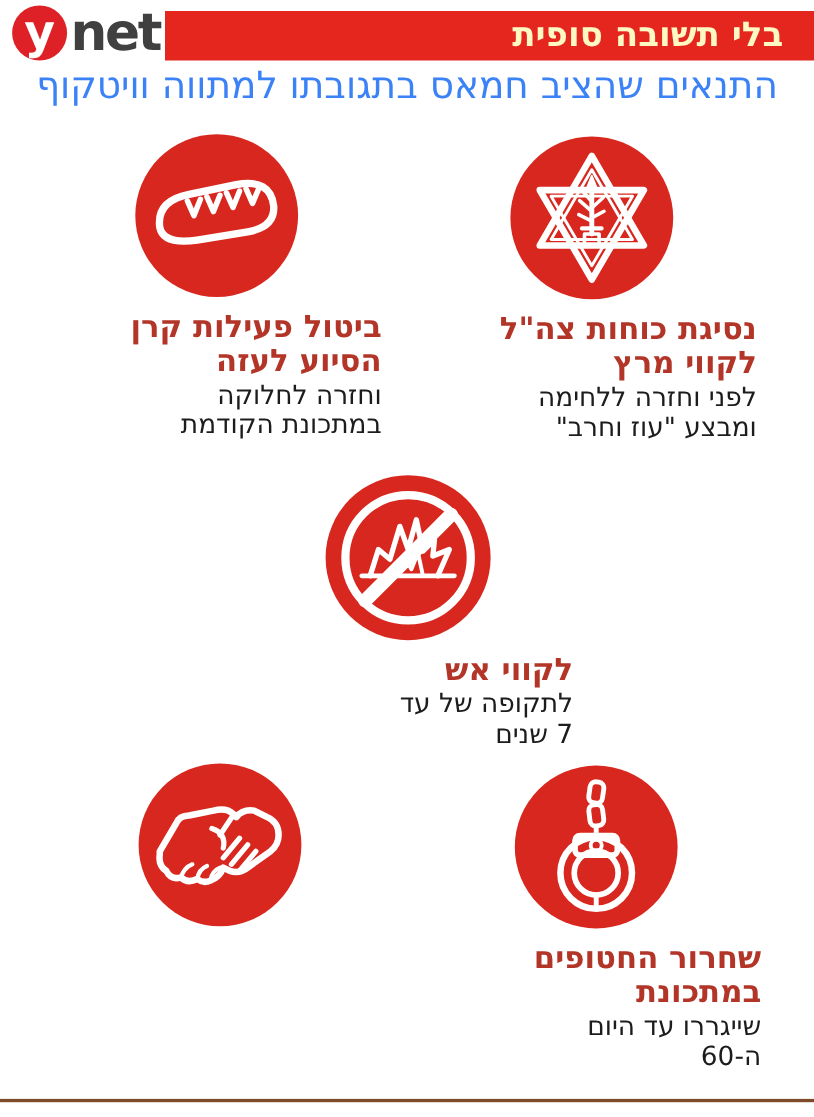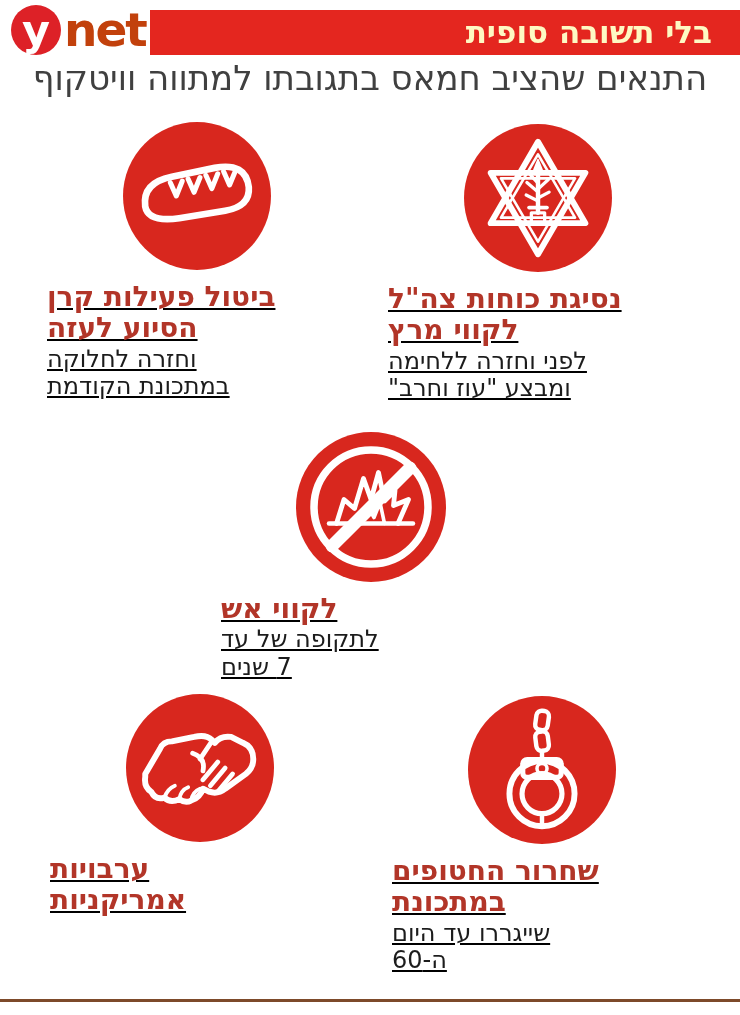--- a/index.html
+++ b/index.html
@@ -16,38 +16,38 @@
   .logo-circle {
     position:absolute; left:11px; top:5px; width:50px; height:50px;
     border-radius:50%; background:var(--logo-red,#dd2127);
     color:#fff; text-align:center;
   }
   .logo-circle span{
     font-size:43px; font-weight:bold; line-height:50px; display:block;
   }
   .logo-net {
     position:absolute; left:64px; top:2px;
-    font-size:47px; font-weight:bold; color:#c2410c; letter-spacing:-2px;
+    font-size:47px; font-weight:bold; color:#404040; letter-spacing:-2px;
   }
   .banner {
     position:absolute; left:150px; top:10px; width:590px; height:45px;
     background:var(--banner-red,#e4261f);
   }
   .banner-title {
     position:absolute; right:28px; top:50%; transform:translateY(-54%);
     color:#fef9c3; font-weight:bold; font-size:31px; direction:rtl; white-space:nowrap;
   }
   .subtitle {
     position:absolute; left:0; top:58px; width:740px;
     text-align:center; direction:rtl;
-    font-size:34px; color:#404040; white-space:nowrap;
+    font-size:34px; color:#3b82f6; white-space:nowrap;
   }
 
   
-  .item { position:absolute; width:300px; text-align:left; direction:rtl;text-decoration:underline; }
+  .item { position:absolute; width:300px; text-align:right; direction:rtl; }
   .circle {
     width:148px; height:148px; margin:0 auto; border-radius:50%;
     background:var(--circle-red,#d8271e);
   }
   .item-mid .circle { width:150px; height:150px; }
   .circle svg { display:block; width:100%; height:100%; }
   .item-title {
     margin-top:11px; font-size:28px; font-weight:bold; line-height:1.12;
     color:var(--title-red,#b23528); white-space:pre-line;
   }
@@ -136,22 +136,20 @@
       <svg viewBox="0 0 100 100" fill="none" stroke="#fff" stroke-linecap="round" stroke-linejoin="round">
         <path d="M13,54 L23,37 Q25,32 31,32 L46,29 Q54,27 58,31 L60,33 Q64,28 71,29 L79,33 Q86,36 86,44 Q86,50 81,54 L67,64 Q62,68 56,66 L52,64 Q50,70 44,72 Q40,74 36,71 Q30,74 26,70 Q20,72 17,66 Q12,63 13,56 Z" stroke-width="4"></path>
         <path d="M58,32 L50,44" stroke-width="3.2"></path>
         <path d="M45,40 Q54,43 52,52" stroke-width="3.2"></path>
         <path d="M62,46 L52,58" stroke-width="3.2"></path>
         <path d="M67,50 L57,62" stroke-width="3.2"></path>
         <path d="M72,54 L62,66" stroke-width="3.2"></path>
         <path d="M26,70 Q28,64 33,62 M36,71 Q37,65 42,63 M44,72 Q45,66 50,64" stroke-width="2.6"></path>
       </svg>
     </div>
-    <div class="item-title">ערבויות
-אמריקניות</div>
   </div>
 
   <div class="item" style="left:392px; top:696px;">
     <div class="circle">
       <svg viewBox="0 0 100 100" fill="none" stroke="#fff" stroke-linecap="round" stroke-linejoin="round">
         <rect x="45.8" y="10" width="8.5" height="13" rx="3.5" stroke-width="3" transform="rotate(8 50 16.5)"></rect>
         <rect x="45.8" y="24" width="8.5" height="13" rx="3.5" stroke-width="3" transform="rotate(-7 50 30.5)"></rect>
         <path d="M50,37.5 L50,43" stroke-width="3"></path>
         <rect x="37" y="43" width="26" height="12" rx="3" stroke-width="3.5"></rect>
         <circle cx="50" cy="49" r="3.4" stroke-width="2.4"></circle>

